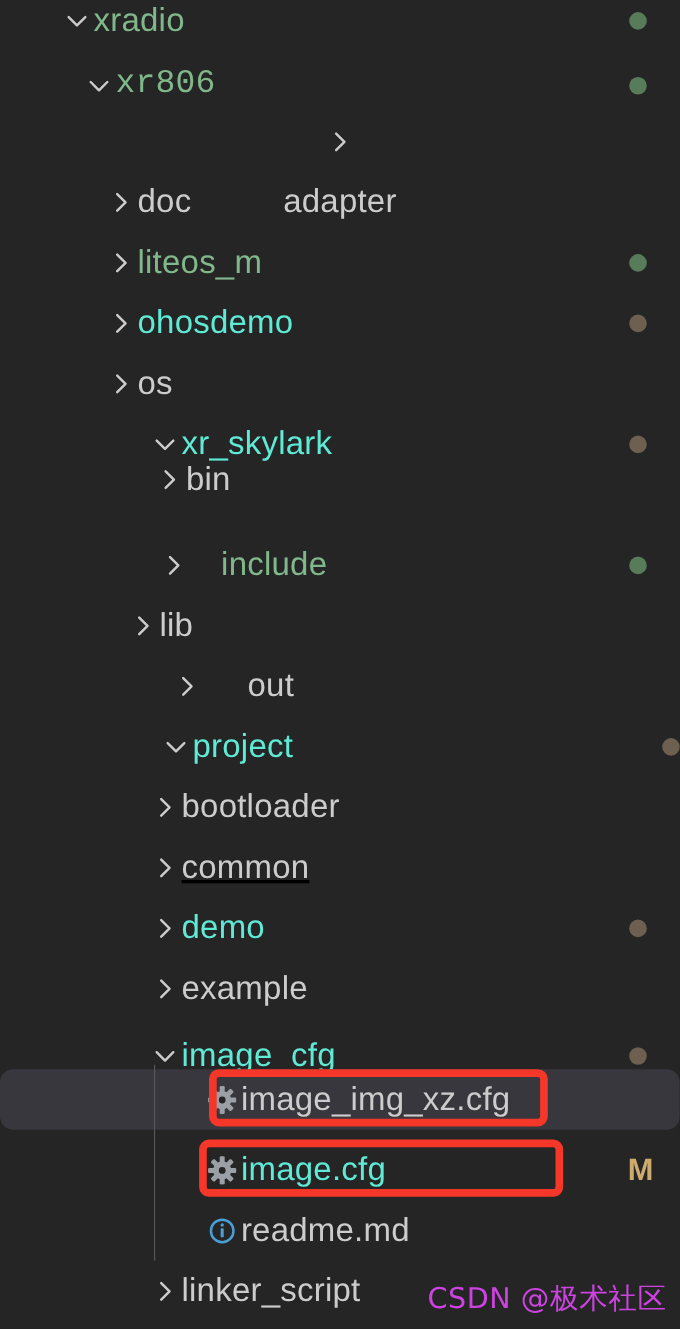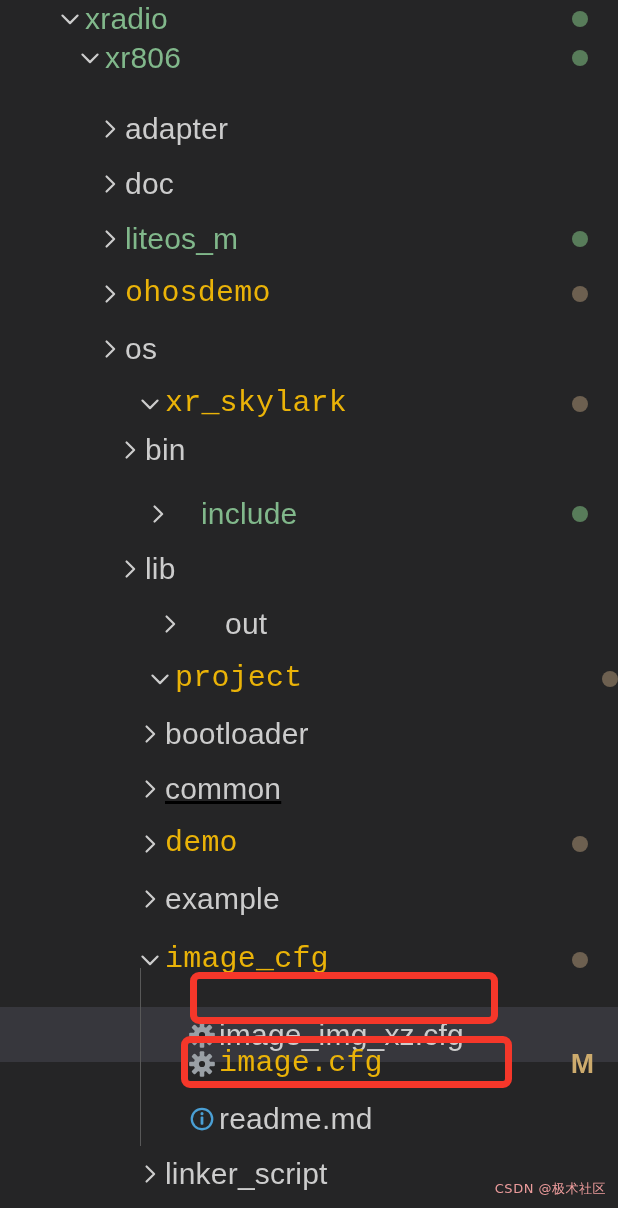--- a/index.html
+++ b/index.html
@@ -57,21 +57,21 @@
     justify-content: center;
   }
 
   .label {
     font-size: 30px;
     line-height: 55px;
     letter-spacing: 0.2px;
     color: #cccccc;
   }
   .label.green { color: #81b88b; }
-  .label.tan   { color: #eab308; font-family: Liberation Mono, monospace; }
+  .label.tan   { color: #5eead4; }
   .label.grey  { color: #cccccc; }
 
   
   .dot {
     position: absolute;
     width: 16px;
     height: 16px;
     border-radius: 50%;
     right: 30px;
     top: 50%;
@@ -105,22 +105,22 @@
     border: 7px solid #f5372a;
     border-radius: 9px;
     pointer-events: none;
   }
 
   
   .watermark {
     position: absolute;
     right: 12px;
     bottom: 10px;
-    font-size: 13px;
-    color: #fca5a5;
+    font-size: 26px;
+    color: #d946ef;
     opacity: 0.93;
     letter-spacing: 0.5px;
     font-family: "DejaVu Sans", "Liberation Sans", sans-serif;
   }
 </style>
 </head>
 <body>
 
 <div id="explorer">
 
@@ -128,31 +128,31 @@
       <div class="row" style="top: -9px;">
         <div style="flex: 0 0 auto; width: 55px;"></div>
         <span class="twisty">
           <svg width="22" height="22" viewBox="0 0 16 16">
             <path d="M2.5 5.5 L8 11 L13.5 5.5" fill="none" stroke="#cccccc" stroke-width="1.6" stroke-linecap="round" stroke-linejoin="round"></path>
           </svg>
         </span>
         <span class="label green">xradio</span>
         <span class="dot green"></span>
       </div>
-      <div class="row" style="top: 30px;">
+      <div class="row" style="top: 50px; font-family: Liberation Mono, monospace;">
         <div style="flex: 0 0 auto; width: 75px;"></div>
         <span class="twisty">
           <svg width="22" height="22" viewBox="0 0 16 16">
             <path d="M2.5 5.5 L8 11 L13.5 5.5" fill="none" stroke="#cccccc" stroke-width="1.6" stroke-linecap="round" stroke-linejoin="round"></path>
           </svg>
         </span>
         <span class="label green">xr806</span>
         <span class="dot green"></span>
       </div>
-      <div class="row" style="top: 101px;">
+      <div class="row" style="top: 101px; flex-direction: column;">
         <div style="flex: 0 0 auto; width: 95px;"></div>
         <span class="twisty">
           <svg width="22" height="22" viewBox="0 0 16 16">
             <path d="M5.5 2.5 L11 8 L5.5 13.5" fill="none" stroke="#cccccc" stroke-width="1.6" stroke-linecap="round" stroke-linejoin="round"></path>
           </svg>
         </span>
         <span class="label grey">adapter</span>
       </div>
       <div class="row" style="top: 156px;">
         <div style="flex: 0 0 auto; width: 95px;"></div>
@@ -195,21 +195,21 @@
       <div class="row" style="top: 376px; padding-left: 40px;">
         <div style="flex: 0 0 auto; width: 95px;"></div>
         <span class="twisty">
           <svg width="22" height="22" viewBox="0 0 16 16">
             <path d="M2.5 5.5 L8 11 L13.5 5.5" fill="none" stroke="#cccccc" stroke-width="1.6" stroke-linecap="round" stroke-linejoin="round"></path>
           </svg>
         </span>
         <span class="label tan">xr_skylark</span>
         <span class="dot tan"></span>
       </div>
-      <div class="row" style="top: 422px;">
+      <div class="row" style="top: 408px; padding-left: 24px;">
         <div style="flex: 0 0 auto; width: 115px;"></div>
         <span class="twisty">
           <svg width="22" height="22" viewBox="0 0 16 16">
             <path d="M5.5 2.5 L11 8 L5.5 13.5" fill="none" stroke="#cccccc" stroke-width="1.6" stroke-linecap="round" stroke-linejoin="round"></path>
           </svg>
         </span>
         <span class="label grey">bin</span>
       </div>
       <div class="row" style="top: 486px; gap: 28px;">
         <div style="flex: 0 0 auto; width: 115px;"></div>
@@ -289,21 +289,21 @@
       <div class="row" style="top: 932px; align-items: flex-end;">
         <div style="flex: 0 0 auto; width: 135px;"></div>
         <span class="twisty">
           <svg width="22" height="22" viewBox="0 0 16 16">
             <path d="M2.5 5.5 L8 11 L13.5 5.5" fill="none" stroke="#cccccc" stroke-width="1.6" stroke-linecap="round" stroke-linejoin="round"></path>
           </svg>
         </span>
         <span class="label tan">image_cfg</span>
         <span class="dot tan"></span>
       </div>
-      <div class="row selected" style="top: 1007px;">
+      <div class="row selected" style="top: 972px; border-radius: 12px;">
         <div style="flex: 0 0 auto; width: 155px;"></div>
         <span class="twisty"></span>
         <span class="ficon">
           <svg width="26" height="26" viewBox="0 0 16 16">
             <rect x="6.6" y="0.1" width="2.8" height="4.2" rx="0.7" fill="#9aa0a6" transform="rotate(0 8 8)"></rect>
             <rect x="6.6" y="0.1" width="2.8" height="4.2" rx="0.7" fill="#9aa0a6" transform="rotate(45 8 8)"></rect>
             <rect x="6.6" y="0.1" width="2.8" height="4.2" rx="0.7" fill="#9aa0a6" transform="rotate(90 8 8)"></rect>
             <rect x="6.6" y="0.1" width="2.8" height="4.2" rx="0.7" fill="#9aa0a6" transform="rotate(135 8 8)"></rect>
             <rect x="6.6" y="0.1" width="2.8" height="4.2" rx="0.7" fill="#9aa0a6" transform="rotate(180 8 8)"></rect>
             <rect x="6.6" y="0.1" width="2.8" height="4.2" rx="0.7" fill="#9aa0a6" transform="rotate(225 8 8)"></rect>

